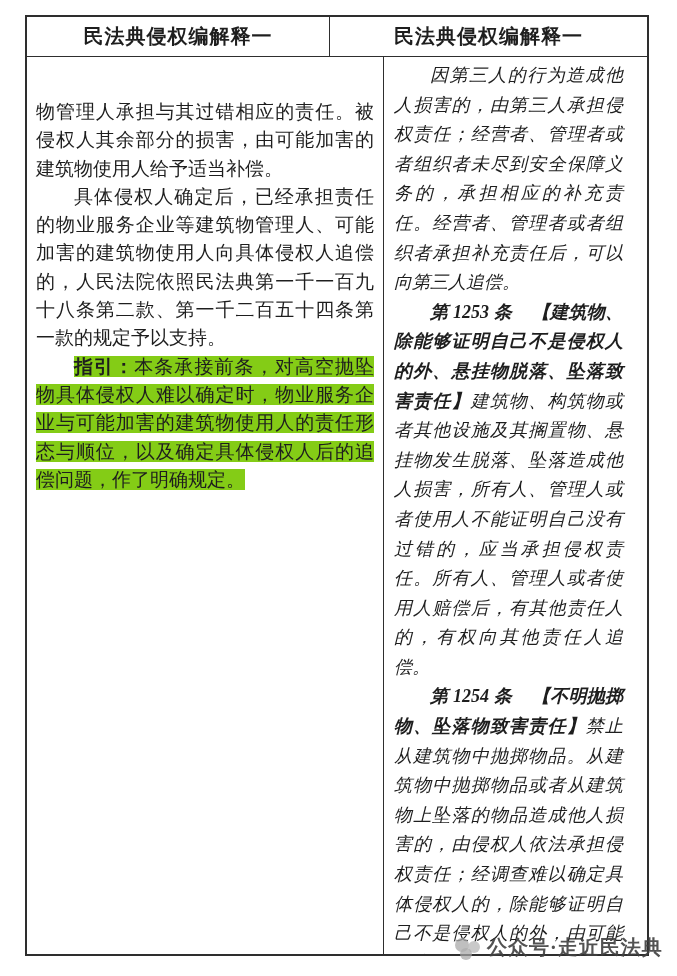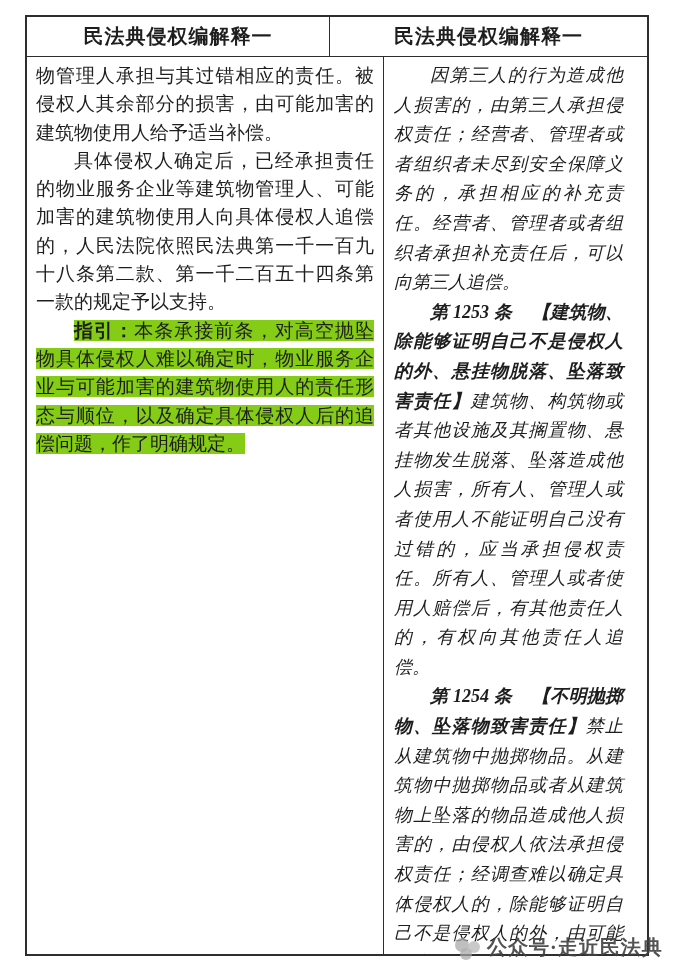--- a/index.html
+++ b/index.html
@@ -37,21 +37,21 @@
     text-align:justify; text-justify:inter-ideograph;
   }
   .col-right {
     flex:1;
     padding:4px 24px 0 10px;
     font-size:18px; line-height:29.6px;
     text-align:justify; text-justify:inter-ideograph;
     font-style:italic; 
   }
   p.para { margin:0; text-indent:2em; }
-  p.para.noindent { text-indent:0; }
+  p.para.noindent { text-indent:0;margin-top:36px; }
   .hl { background:#84cc16; }
   .lead { font-weight:bold; }
   .art-num { font-weight:bold; margin-right:1.1em; white-space:nowrap; }
   .art-title { font-weight:bold; }
   .watermark {
     position:absolute; left:452px; top:934px;
     display:flex; align-items:center; gap:3px;
     font-size:20px; font-weight:bold; font-style:normal;
     letter-spacing:1px;
     color:#404040; opacity:.9;

